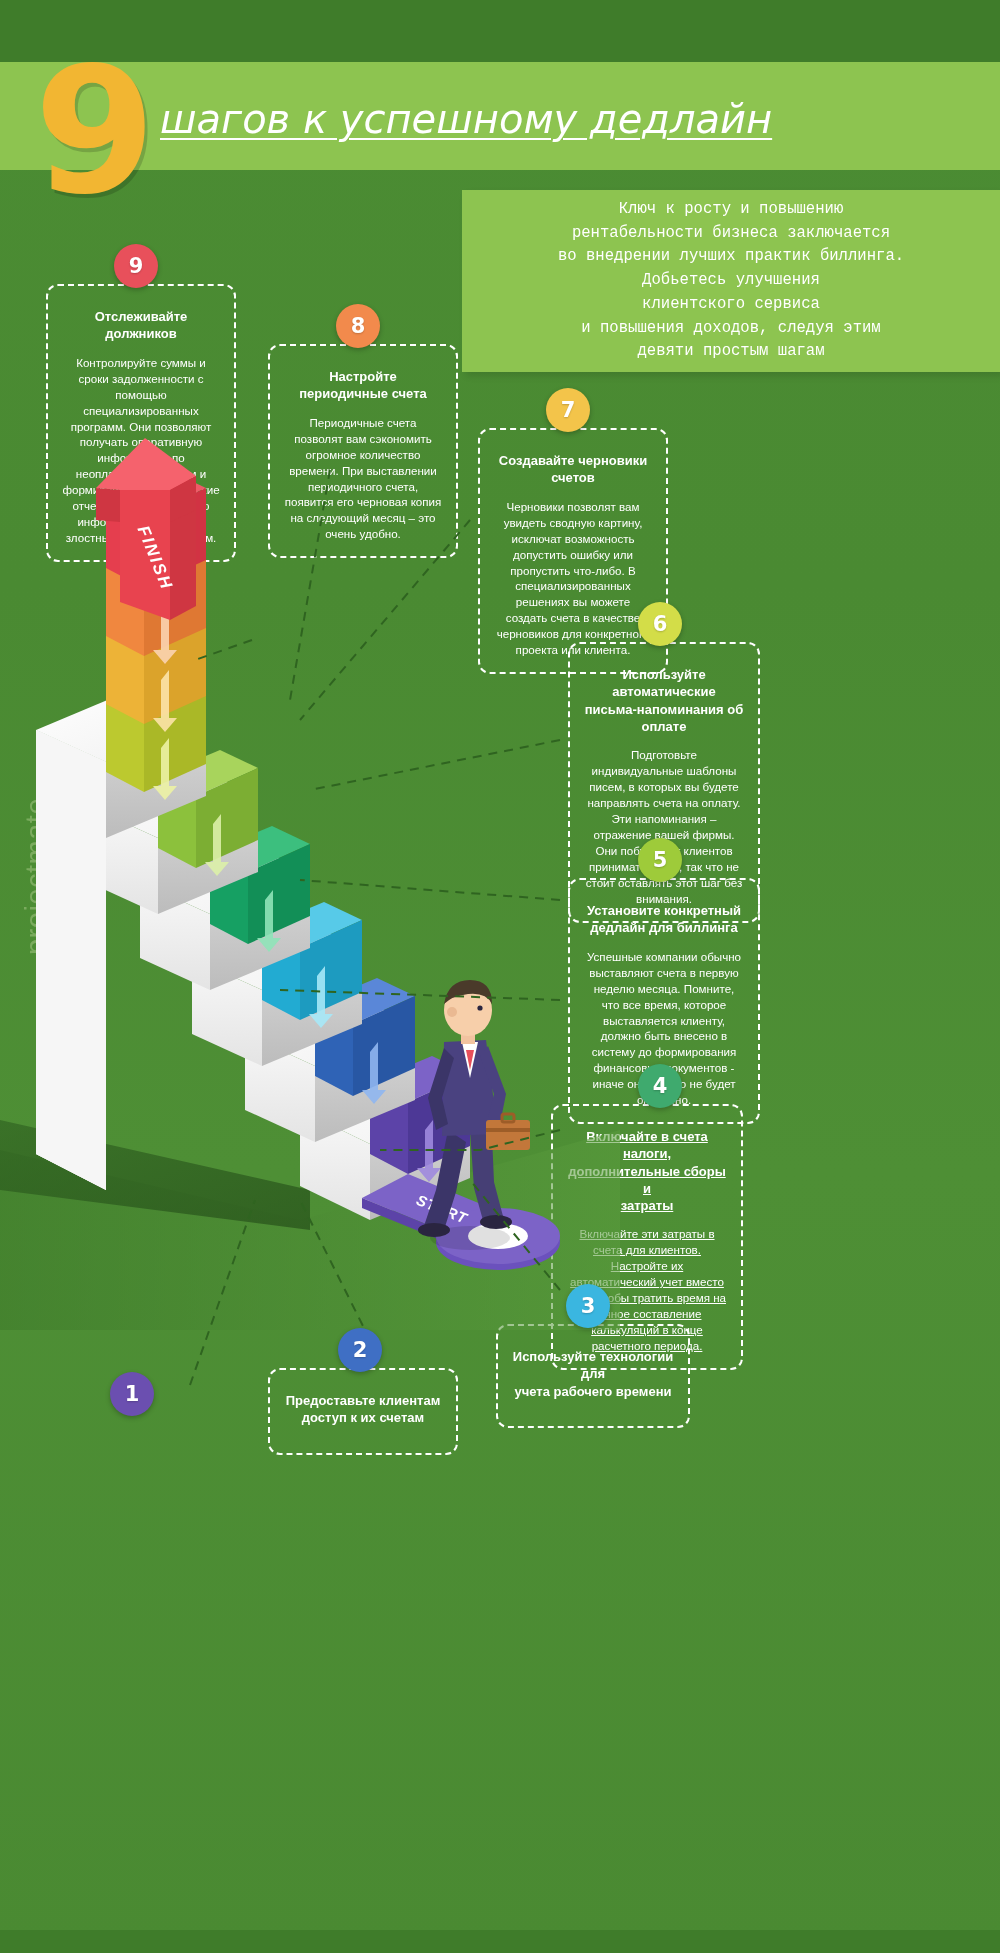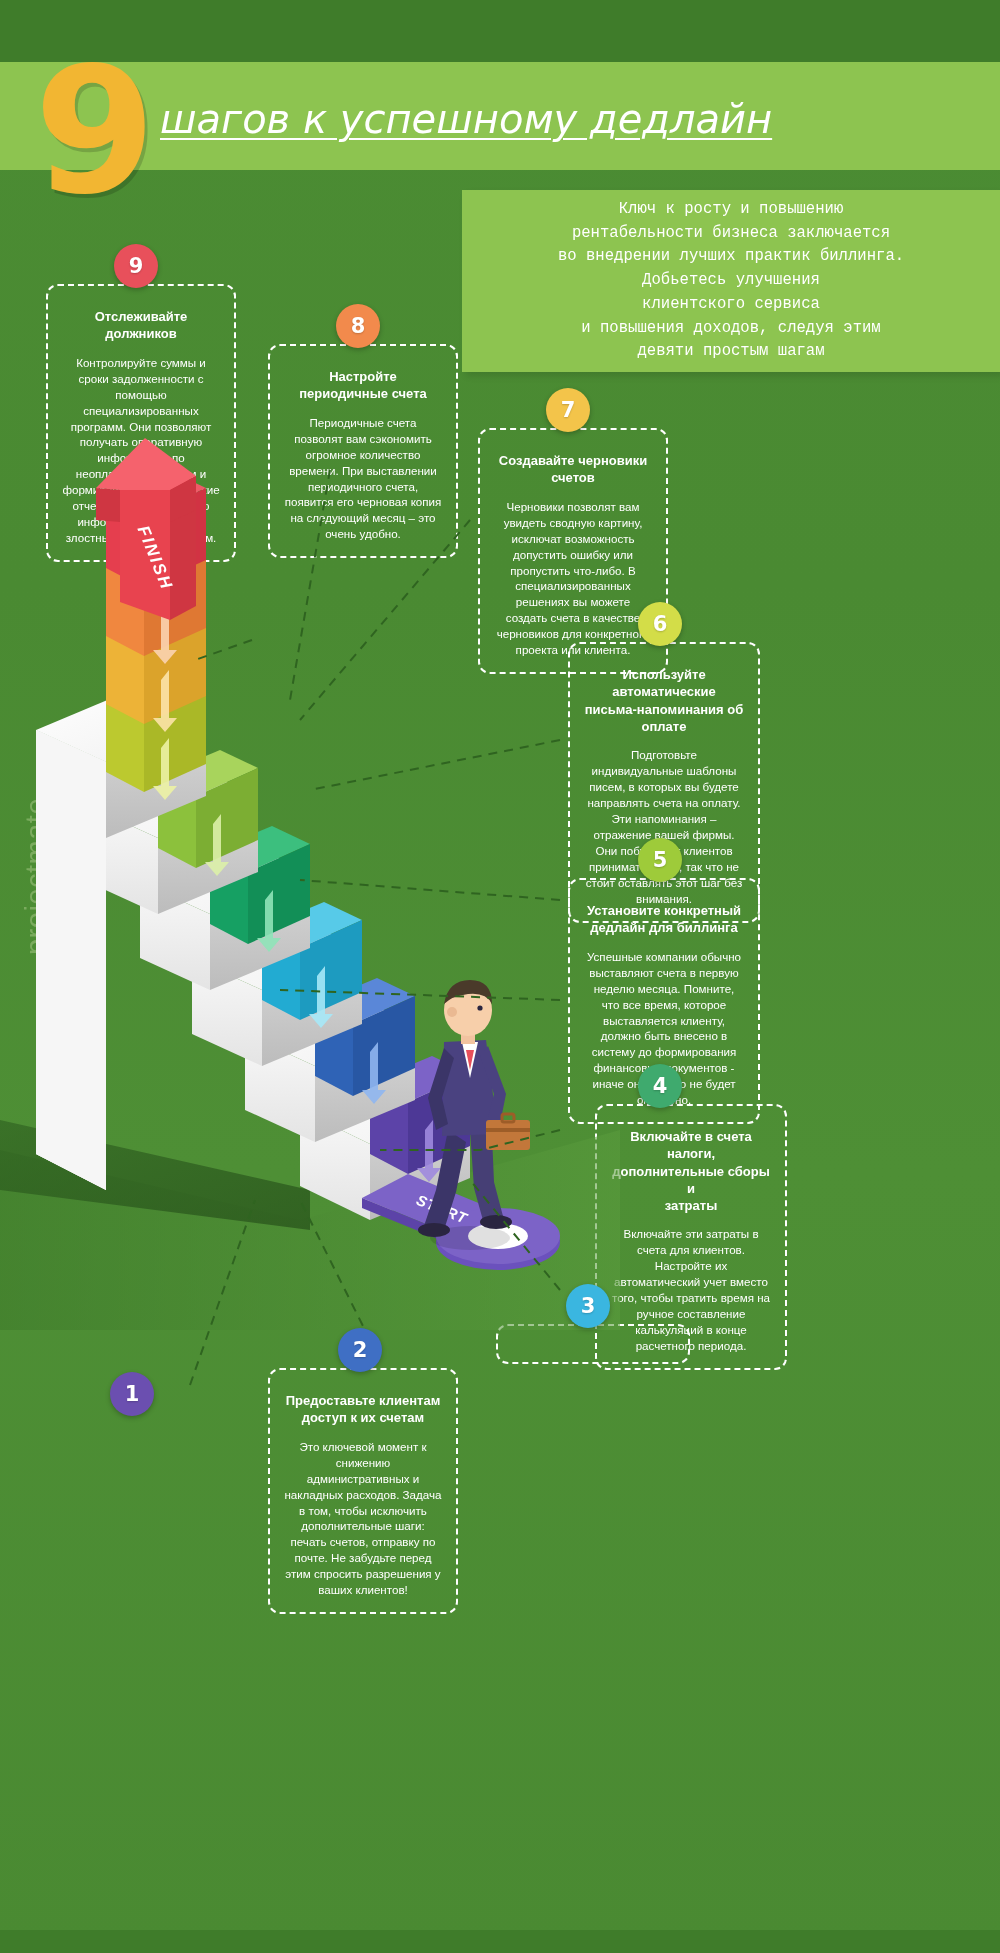--- a/index.html
+++ b/index.html
@@ -365,35 +365,36 @@
   </div>
   <div class="badge" style="left:638px; top:602px; background:#d3dd48;">6</div>
 
   <div class="card" style="left:568px; top:878px; width:192px;">
     <div class="card-title" style="white-space:pre-line">Установите конкретный
 дедлайн для биллинга</div>
     <div class="card-body">Успешные компании обычно выставляют счета в первую неделю месяца. Помните, что все время, которое выставляется клиенту, должно быть внесено в систему до формирования финансовых документов - иначе оно просто не будет оплачено.</div>
   </div>
   <div class="badge" style="left:638px; top:838px; background:#9ecb3a;">5</div>
 
-  <div class="card" style="left:595px; top:1104px; width:192px;">
+  <div class="card" style="left:551px; top:1104px; width:192px;text-decoration:underline;">
     <div class="card-title" style="white-space:pre-line">Включайте в счета налоги,
 дополнительные сборы и
 затраты</div>
     <div class="card-body">Включайте эти затраты в счета для клиентов. Настройте их автоматический учет вместо того, чтобы тратить время на ручное составление калькуляций в конце расчетного периода.</div>
   </div>
   <div class="badge" style="left:638px; top:1064px; background:#3faa6e;">4</div>
 
   <div class="card" style="left:496px; top:1324px; width:194px;">
+    <div class="card-title" style="white-space:pre-line">Используйте технологии для
+учета рабочего времени</div>
   </div>
   <div class="badge" style="left:566px; top:1284px; background:#3ab6e0;">3</div>
 
   <div class="card" style="left:268px; top:1368px; width:190px;">
     <div class="card-title" style="white-space:pre-line">Предоставьте клиентам
 доступ к их счетам</div>
-    <div class="card-body">Это ключевой момент к снижению административных и накладных расходов. Задача в том, чтобы исключить дополнительные шаги: печать счетов, отправку по почте. Не забудьте перед этим спросить разрешения у ваших клиентов!</div>
   </div>
   <div class="badge" style="left:338px; top:1328px; background:#3f6fc4;">2</div>
 
   <div class="badge" style="left:110px; top:1372px; background:#6b4fb0;">1</div>
 
   <div class="bg-bottom-strip"></div>
 </div>
 
 </body></html>

